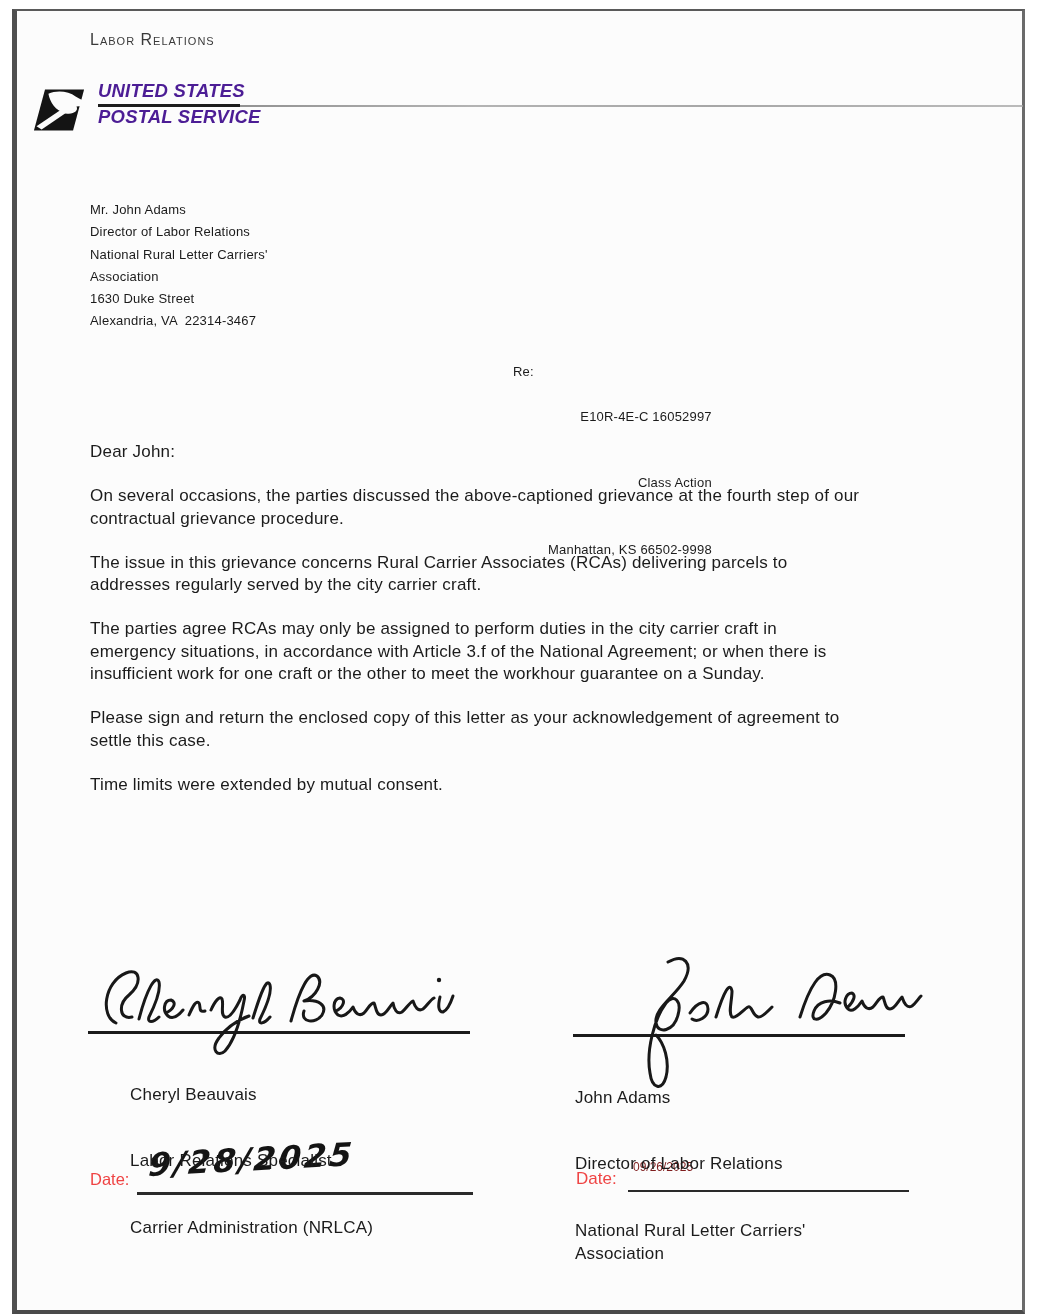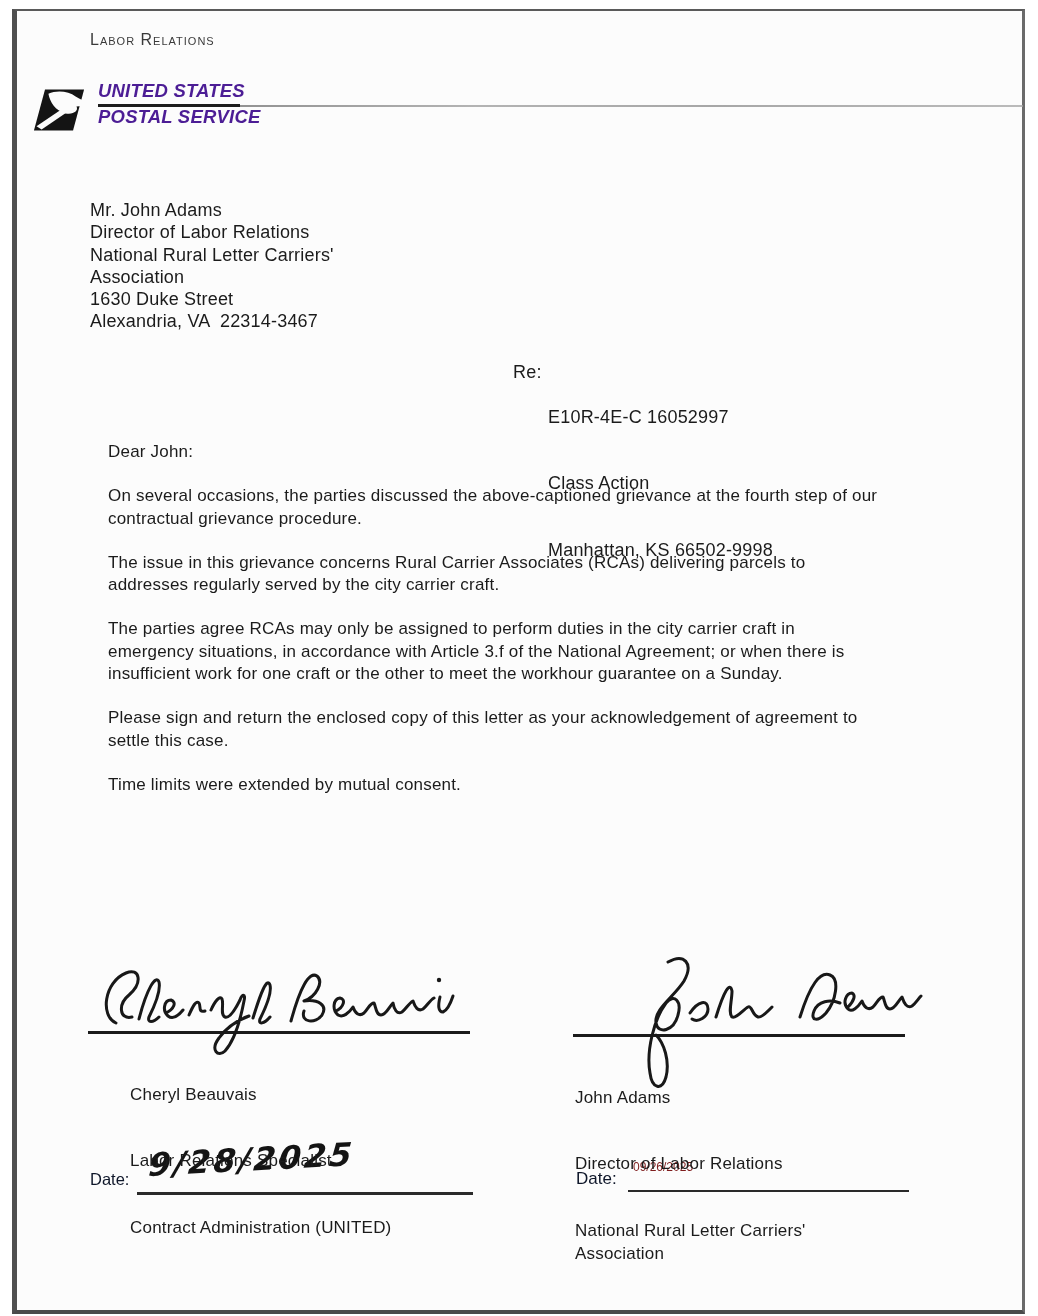--- a/index.html
+++ b/index.html
@@ -48,46 +48,46 @@
     left: 98px; top: 104px; width: 142px; height: 3px;
     background: #1c1c1c;
   }
   .header-rule {
     left: 240px; top: 105px; width: 783px; height: 2px;
     background: linear-gradient(to right, #6f6f6f, #9b9b9b 30%, #8a8a8a 60%, #a5a5a5);
     opacity: 0.75;
   }
 
   .textblock {
-    font-size: 18px;
+    font-size: 13px;
     line-height: 22.3px;
     letter-spacing: 0.2px;
     white-space: pre-wrap;
     color: #1b1b1b;
   }
   .recipient { left: 90px; top: 199px; }
   .re-label { left: 513px; top: 361px; }
-  .re-content { left: 548px; top: 361px; }
+  .re-content { left: 548px; top: 361px; text-align: right; }
 
-  .body-flow { left: 108px; top: 441px; width: 900px; }
+  .body-flow { left: 90px; top: 441px; width: 900px; }
   .body-flow p {
     font-size: 17px;
     line-height: 22.3px;
     letter-spacing: 0.2px;
     white-space: pre-wrap;
     color: #1b1b1b;
     margin: 0 0 22px 0;
   }
 
   .sig-svg { pointer-events: none; z-index: 3; }
   .sig-svg path { stroke: #181818; stroke-width: 3; fill: none; stroke-linecap: round; stroke-linejoin: round; }
   .sig-line { background: #1b1b1b; height: 2.5px; z-index: 1; }
   .sig-text { font-size: 17px; line-height: 22.3px; letter-spacing: 0.2px; white-space: pre-wrap; color: #1b1b1b; z-index: 2; }
 
-  .date-label { font-size: 16.5px; color: #0f172a; }
+  .date-label { font-size: 16.5px; color: #ef4444; }
   .date-underline { background: #2a2a2a; height: 2.5px; }
   .date-hand {
     left: 147px; top: 1146px;
     font-family: "DejaVu Sans", sans-serif;
     font-style: italic;
     font-weight: bold;
     font-size: 32px;
     letter-spacing: 3px;
     color: #141414;
     transform: rotate(-3deg) skewX(-8deg);
@@ -155,21 +155,21 @@
     <path d="M167,52 C175,26 181,11 184,19 C186,27 178,45 174,53 C172,59 178,58 184,51"></path>
     <path d="M205,55 C214,22 223,5 231,10 C238,16 230,31 218,35 C232,33 242,39 236,49 C230,58 214,57 218,45"></path>
     <path d="M250,45 C258,41 260,33 254,32 C247,33 246,44 252,49 C257,52 263,47 267,41 C269,47 273,51 278,47 C282,43 284,37 288,37 C290,41 290,49 295,49 C300,49 303,41 307,37 C308,43 311,49 316,46 C320,43 323,37 327,35 C329,41 332,46 337,43 C341,40 344,34 348,32"></path>
     <path d="M354,31 C352,39 352,46 357,46 C362,44 365,36 367,30"></path>
     <circle cx="353" cy="14" r="2.2" fill="#181818" stroke="none"></circle>
   </svg>
   <div class="abs sig-line" style="left:88px; top:1031px; width:382px;"></div>
   <div class="abs sig-text" style="left:90px; top:1039px;margin-left:40px;">
     <div>Cheryl Beauvais</div>
     <div>Labor Relations Specialist</div>
-    <div>Contract Administration (UNITED)</div>
+    <div>Carrier Administration (NRLCA)</div>
   </div>
 
   <div class="abs sig-line" style="left:573px; top:1034px; width:332px;"></div>
   <div class="abs sig-text" style="left:575px; top:1042px;">
     <div>John Adams</div>
     <div>Director of Labor Relations</div>
     <div>National Rural Letter Carriers'
 Association</div>
   </div>
   <svg class="abs sig-svg" style="left:588px; top:950px;" width="335" height="195" viewBox="0 0 335 195" aria-hidden="true">

